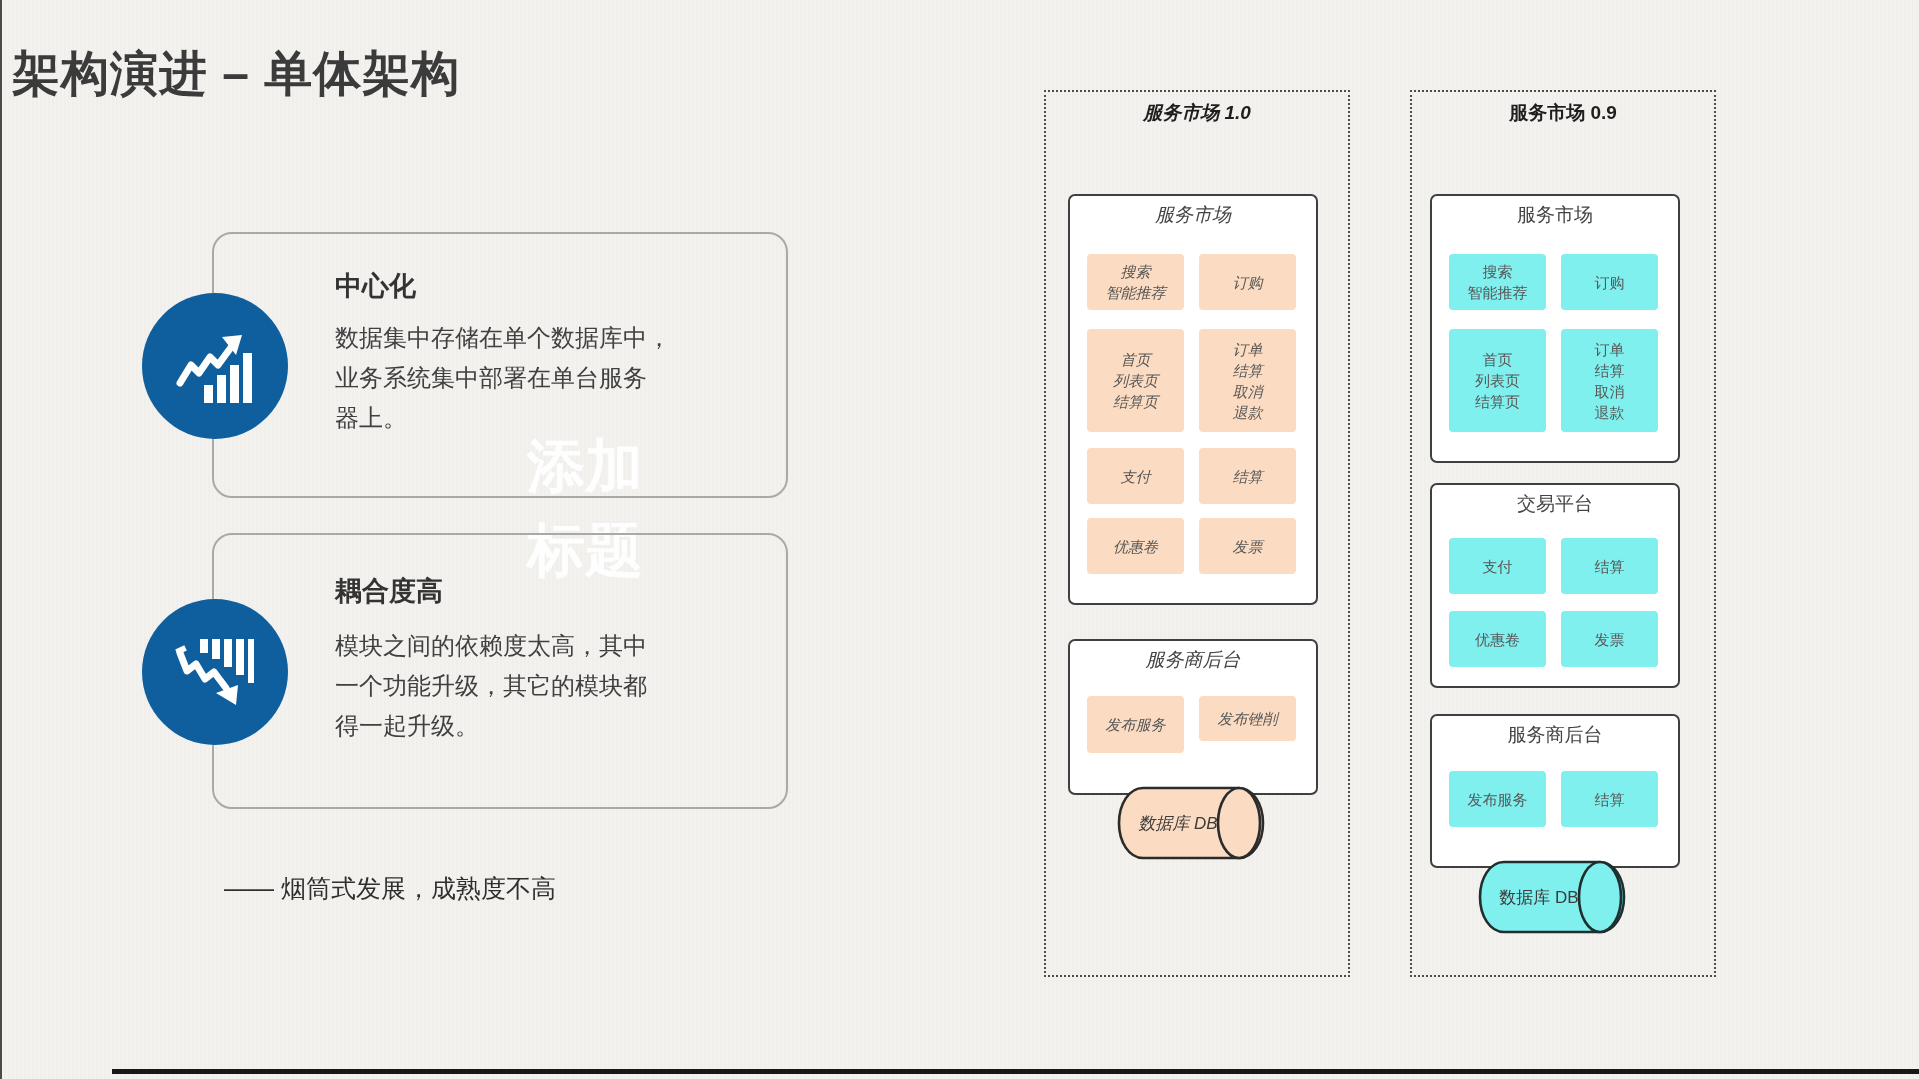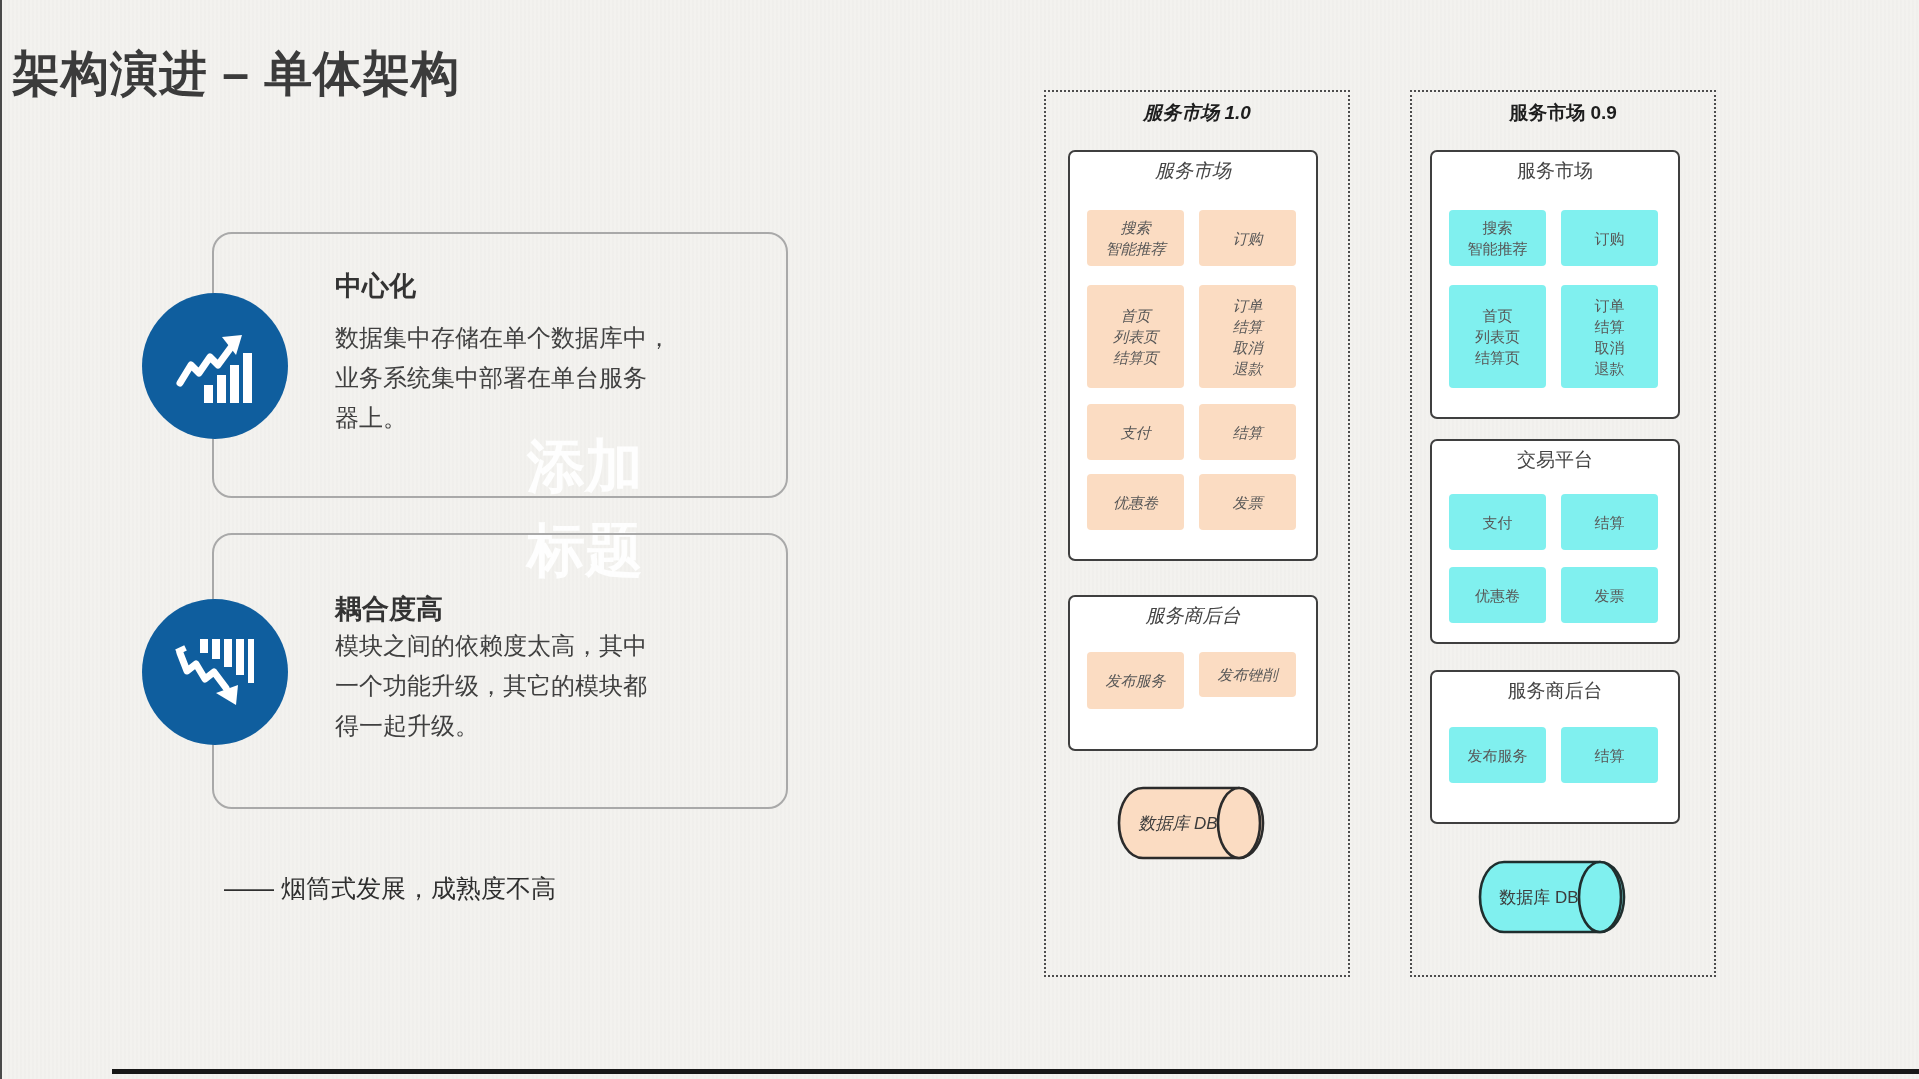--- a/index.html
+++ b/index.html
@@ -23,32 +23,32 @@
 
   
   .card{position:absolute;left:212px;width:572px;border:2.5px solid #a9a9a9;border-radius:20px;z-index:2;}
   .card1{top:232px;height:262px;}
   .card2{top:533px;height:272px;}
   .bullet-circle{position:absolute;left:142px;width:146px;height:146px;border-radius:50%;
     background:#0f5e9e;display:flex;align-items:center;justify-content:center;z-index:3;}
   .circle1{top:293px;}
   .circle2{top:599px;}
   .card-title{position:absolute;left:335px;font-size:27px;font-weight:bold;color:#333;z-index:3;text-align:right;}
-  .ct1{top:268px;} .ct2{top:591px;font-family:Liberation Serif, serif;}
+  .ct1{top:268px;} .ct2{top:573px;font-family:Liberation Serif, serif;}
   .card-body{position:absolute;left:335px;width:430px;font-size:24px;color:#404040;line-height:40px;white-space:pre-line;z-index:3;}
   .cb1{top:318px;} .cb2{top:626px;}
   .footnote{position:absolute;left:224px;top:872px;font-size:25px;color:#2f2f2f;z-index:3;}
 
   
   .dotted{position:absolute;top:90px;width:302px;height:883px;border:2px dotted #4d4d4d;z-index:2;}
   .dv1{left:1044px;font-style:italic;} .dv2{left:1410px;}
   .dotted-title{position:absolute;top:8px;left:0;width:100%;text-align:center;font-size:19px;font-weight:bold;color:#1e1e1e;}
 
   
-  .ibox{position:absolute;background:#fff;border:2.5px solid #3f3f3f;border-radius:7px;}
+  .ibox{position:absolute;background:#fff;border:2.5px solid #3f3f3f;border-radius:7px;margin-top:44px;}
   .ibox-label{position:absolute;top:6px;left:0;width:100%;text-align:center;font-size:19px;color:#444;}
   .cell{position:absolute;width:97px;display:flex;align-items:center;justify-content:center;
     text-align:center;border-radius:4px;font-size:15px;color:#575757;line-height:21px;white-space:pre-line;}
   .peach{background:#fbdcc2;}
   .cyan{background:#80f0ef;}
 
   
   .cyl{position:absolute;width:150px;height:76px;}
   .cyl-label{position:absolute;left:8px;top:0;width:110px;height:76px;display:flex;align-items:center;justify-content:center;
     font-size:17px;color:#3c3c3c;}

